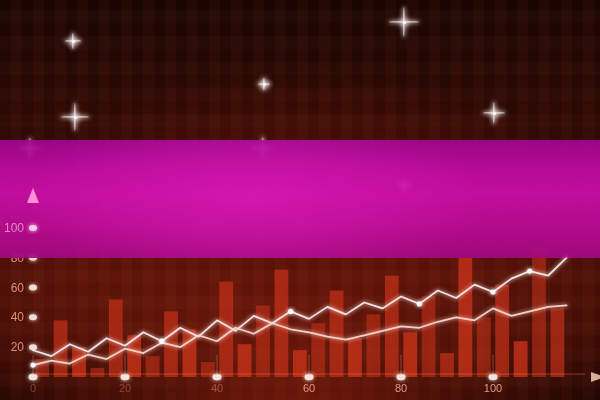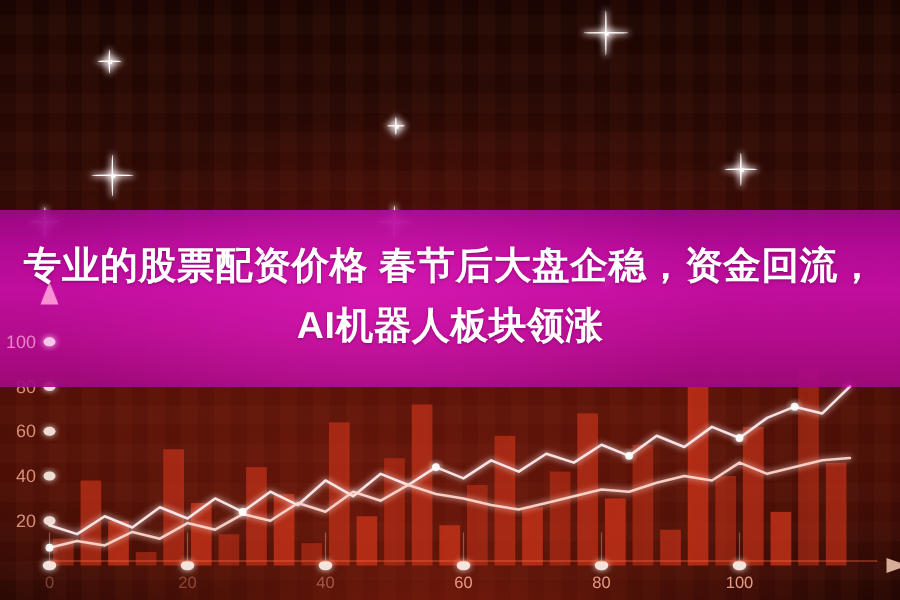--- a/index.html
+++ b/index.html
@@ -287,18 +287,14 @@
         <circle cx="419.4" cy="303.9" r="2.6" fill="#ffd6f7" opacity="0.95"></circle>
         <circle cx="493.0" cy="292.0" r="2.6" fill="#ffd6f7" opacity="0.95"></circle>
         <circle cx="529.8" cy="271.1" r="2.6" fill="#ffd6f7" opacity="0.95"></circle>
         <line x1="33" y1="258" x2="33" y2="192" stroke="#ff9fd8" stroke-width="1.6" opacity="0.8" filter="url(#oglow)"></line>
         <path d="M 27 203 L 33 188 L 39 203 Z" fill="#ff9fd8" opacity="0.9"></path>
         <ellipse cx="33" cy="227.9090909090909" rx="4" ry="3" fill="#ffd9f2" opacity="0.9" filter="url(#oglow)"></ellipse>
         <text x="24" y="231.9090909090909" fill="#f3a8d8" font-size="12" font-family="&quot;Liberation Sans&quot;, sans-serif" text-anchor="end" opacity="0.75">100</text>
       </g>
     </svg>
 
-  <div class="title-wrap">
-    <div class="title-line">专业的股票配资价格 春节后大盘企稳，资金回流，</div>
-    <div class="title-line">AI机器人板块领涨</div>
-  </div>
 
 </div>
 
 </body></html>

